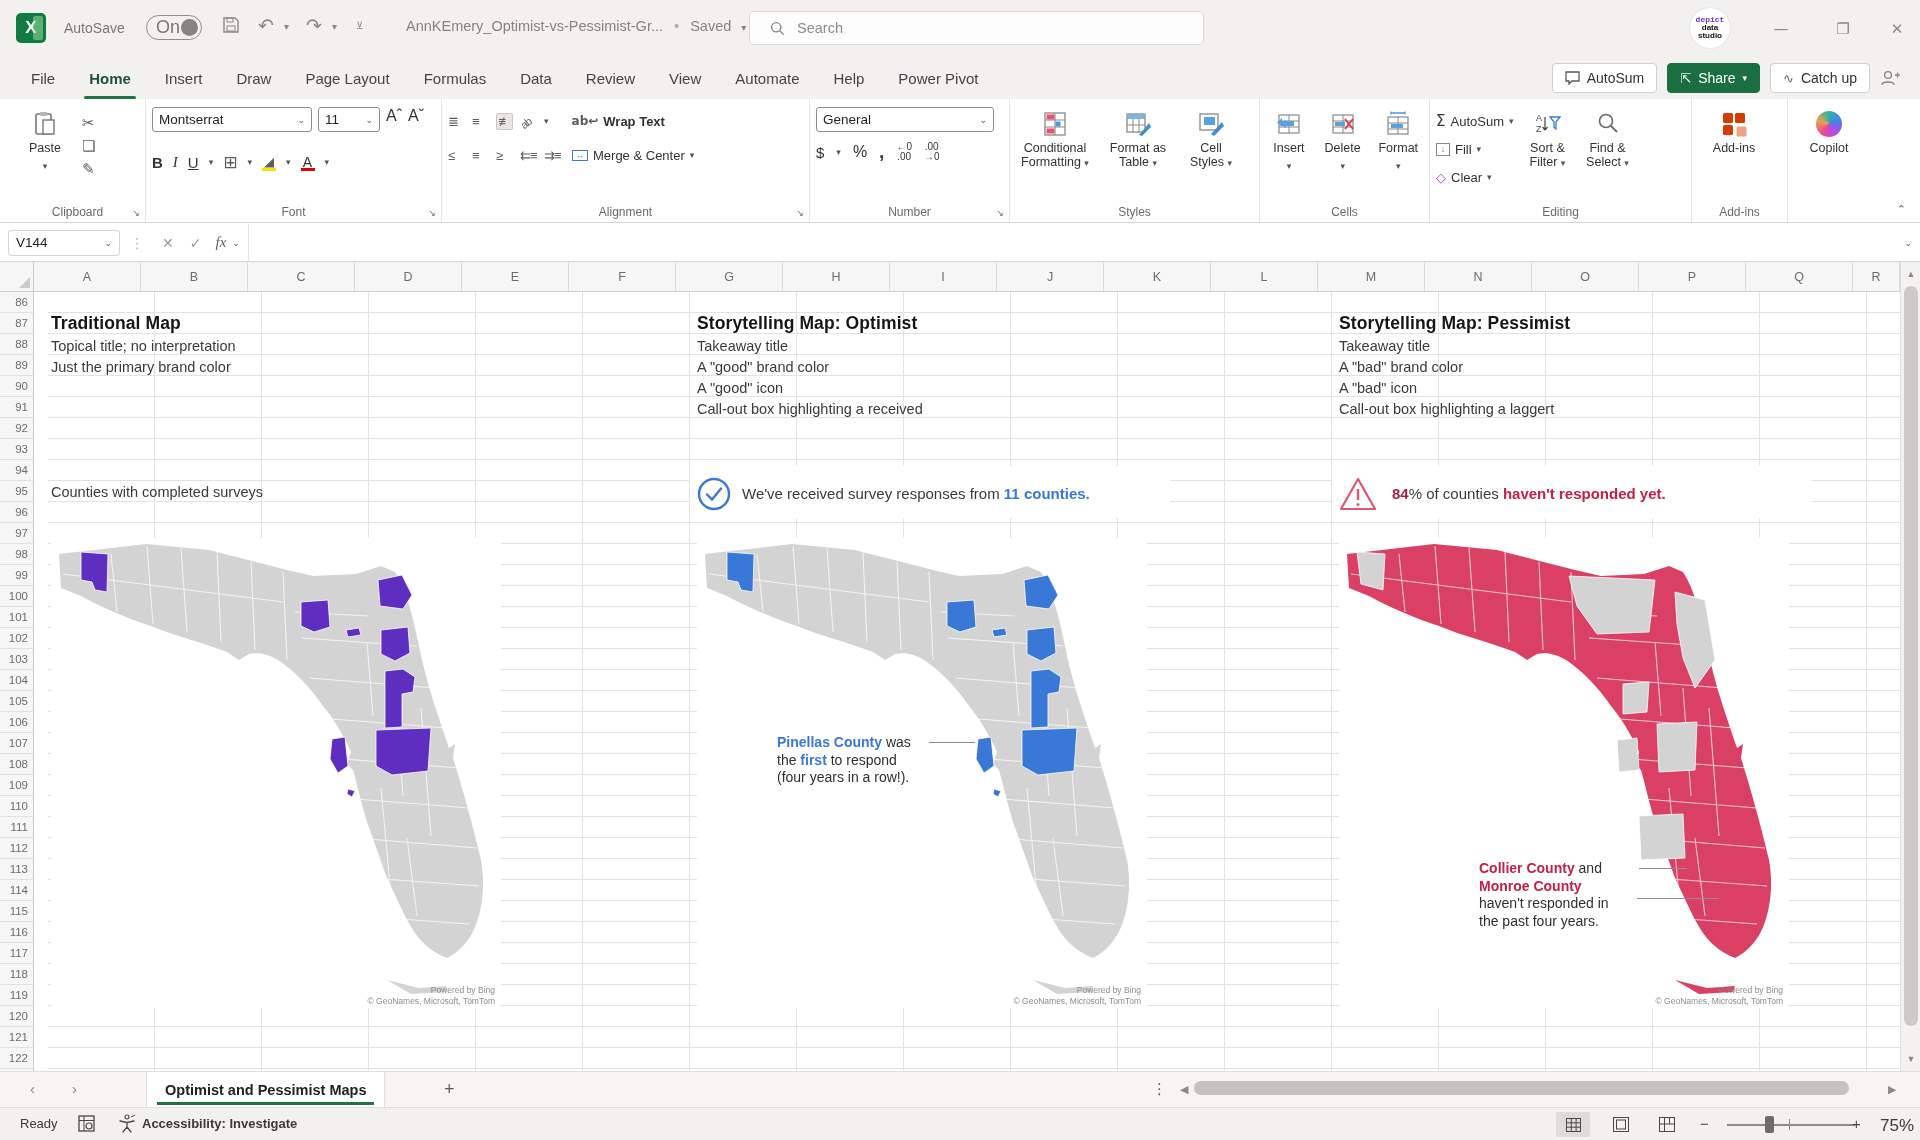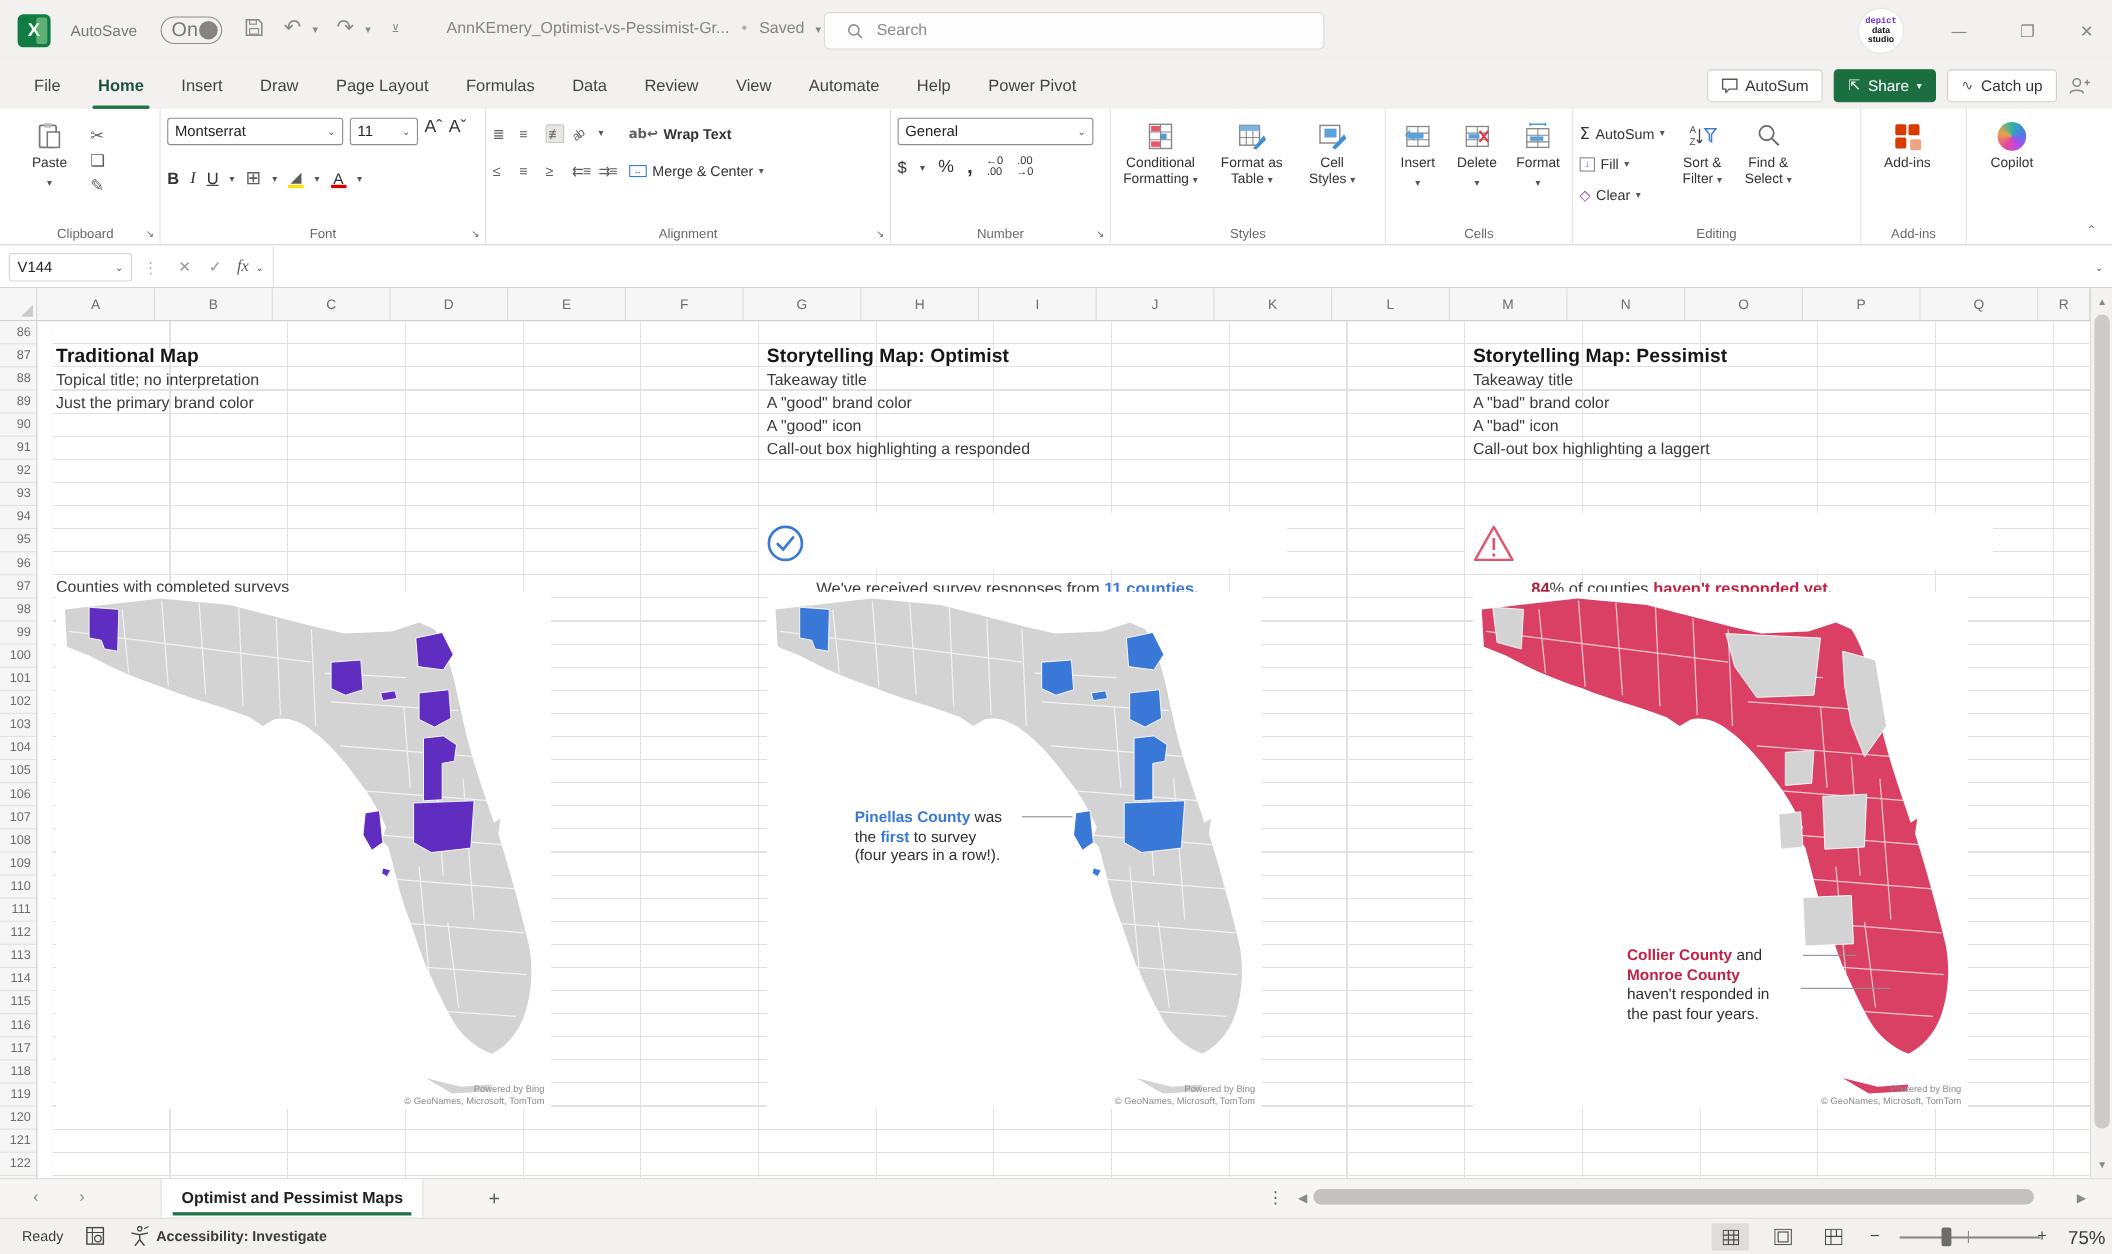--- a/index.html
+++ b/index.html
@@ -80,21 +80,21 @@
   #rowheads { position:absolute; left:0; top:30px; width:34px; height:779px; background:#f6f6f6; border-right:1px solid #cfcdca; overflow:hidden; }
   .rh { height:21px; display:flex; align-items:center; justify-content:flex-end; padding-right:5px; font-size:11.5px; color:#6e6c69; border-bottom:1px solid #e3e1de; }
   #gridarea { position:absolute; left:48px; top:30px; width:1866px; height:779px; overflow:hidden;
     background-image:
       repeating-linear-gradient(to right, transparent 0px, transparent 106px, #e4e2df 106px, #e4e2df 107px),
       repeating-linear-gradient(to bottom, transparent 0px, transparent 20px, #e4e2df 20px, #e4e2df 21px); }
 
   .sec-title { position:absolute; font-size:17.5px; font-weight:bold; color:#161616; letter-spacing:.1px; }
   .sec-lines { position:absolute; font-size:14.5px; color:#3a3a3a; line-height:21px; white-space:nowrap; }
   .note-strip { position:absolute; background:#fff; }
-  .note-text { position:absolute; font-size:15px; color:#3a3a3a; white-space:nowrap;margin-top:42px; }
+  .note-text { position:absolute; font-size:15px; color:#3a3a3a; white-space:nowrap; }
   .map-panel { position:absolute; width:450px; height:470px; background:#fff; }
   .attrib { position:absolute; right:6px; bottom:2px; text-align:right; font-size:8.5px; color:#8b8b8b; line-height:10.5px; }
   .callout { position:absolute; font-size:14px; line-height:17.5px; color:#2f2f2f; white-space:nowrap; }
   .leader { position:absolute; height:1px; background:#8f8f8f; }
 
   
   #vscroll { position:absolute; left:1900px; top:262px; width:20px; height:809px; background:#f4f2f0; border-left:1px solid #e0ddda; }
   .scr-arrow { position:absolute; left:0; width:20px; height:20px; display:flex; align-items:center; justify-content:center; color:#8b8886; font-size:9px; }
   #vthumb { position:absolute; left:3px; top:24px; width:14px; height:740px; background:#cdcac7; border-radius:7px; }
 
@@ -525,21 +525,21 @@
       <div class="sec-title" style="left:649px;top:21px;">Storytelling Map: Optimist</div>
       <div class="sec-title" style="left:1291px;top:21px;">Storytelling Map: Pessimist</div>
       <div class="sec-lines" id="lines-trad" style="left:3px;top:44px;">
           <div>Topical title; no interpretation</div>
           <div>Just the primary brand color</div>
         </div>
       <div class="sec-lines" id="lines-opt" style="left:649px;top:44px;">
           <div>Takeaway title</div>
           <div>A "good" brand color</div>
           <div>A "good" icon</div>
-          <div>Call-out box highlighting a responded</div>
+          <div>Call-out box highlighting a received</div>
         </div>
       <div class="sec-lines" id="lines-pes" style="left:1291px;top:44px;">
           <div>Takeaway title</div>
           <div>A "bad" brand color</div>
           <div>A "bad" icon</div>
           <div>Call-out box highlighting a laggert</div>
         </div>
 
       <div class="note-strip" style="left:642px;top:174px;width:480px;height:52px;"></div>
       <div class="note-strip" style="left:1284px;top:174px;width:480px;height:52px;"></div>
@@ -593,21 +593,21 @@
             <path d="M295 92 L308 90 L310 97 L297 99 Z" fill="#3a78d8" stroke="#ffffff" stroke-width="0.8"></path>
             <path d="M327 42 L351 37 L361 57 L352 71 L329 68 Z" fill="#3a78d8" stroke="#ffffff" stroke-width="0.8"></path>
             <path d="M330 92 L357 89 L359 115 L344 123 L330 116 Z" fill="#3a78d8" stroke="#ffffff" stroke-width="0.8"></path>
             <path d="M334 133 L352 131 L364 139 L362 154 L351 156 L351 189 L334 190 Z" fill="#3a78d8" stroke="#ffffff" stroke-width="0.8"></path>
             <path d="M325 192 L380 190 L377 233 L341 237 L325 228 Z" fill="#3a78d8" stroke="#ffffff" stroke-width="0.8"></path>
             <path d="M281 201 L294 199 L297 228 L287 235 L279 221 Z" fill="#3a78d8" stroke="#ffffff" stroke-width="0.8"></path>
             <path d="M297 251 L304 253 L301 259 L296 256 Z" fill="#3a78d8" stroke="#ffffff" stroke-width="0.8"></path>
           </svg>
         <div class="callout" style="left:80px;top:196px;">
           <b style="color: rgb(58, 120, 216);">Pinellas County</b><span> was</span><br>
-          <span>the </span><b style="color: rgb(58, 120, 216);">first</b><span> to survey</span><br>
+          <span>the </span><b style="color: rgb(58, 120, 216);">first</b><span> to respond</span><br>
           <span>(four years in a row!).</span>
         </div>
         <div class="leader" style="left:232px;top:204px;width:46px;"></div>
         <div class="attrib">
           <span>Powered by Bing</span><br><span>© GeoNames, Microsoft, TomTom</span>
         </div>
       </div>
 
       <div class="map-panel" id="map3" style="left:1291px;top:246px;">
           <svg viewBox="0 0 450 470" width="450" height="470" style="position:absolute;left:0;top:0;">

